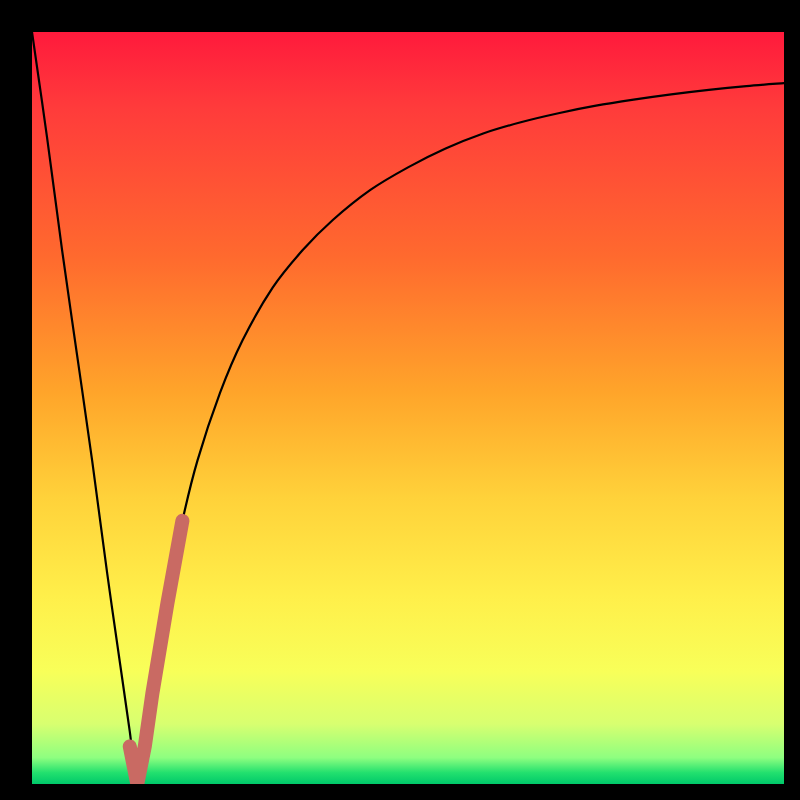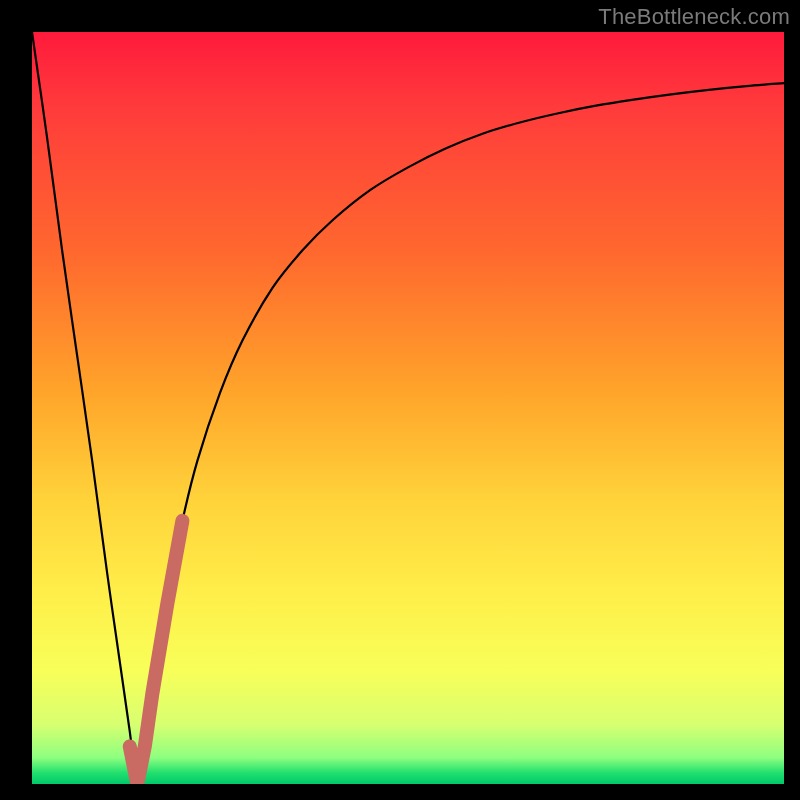--- a/index.html
+++ b/index.html
@@ -57,21 +57,20 @@
     letter-spacing: 0.2px;
     font-weight: 500;
     user-select: none;
   }
 </style>
 </head>
 <body>
 
 <div class="frame">
 
-  <div class="watermark">TheBottleneck.com</div>
 
   <div class="plot-area">
     <svg class="curve-svg" viewBox="0 0 752 752" preserveAspectRatio="none">
       <path d="M 0 0 C 2.506666666666667 17.546666666666663 10.026666666666667 68.93333333333331 15.040000000000001 105.27999999999997 C 20.053333333333335 141.62666666666664 25.06666666666667 181.73333333333338 30.080000000000002 218.08000000000004 C 35.093333333333334 254.4266666666667 40.10666666666666 288.2666666666667 45.12 323.36 C 50.13333333333333 358.4533333333333 55.14666666666667 392.29333333333335 60.160000000000004 428.64 C 65.17333333333333 464.9866666666666 70.18666666666667 505.09333333333325 75.2 541.4399999999999 C 80.21333333333334 577.7866666666666 86.47999999999999 620.4 90.24 646.72 C 94 673.0400000000001 95.25333333333333 681.8133333333334 97.76 699.36 C 100.26666666666668 716.9066666666666 102.77333333333335 752 105.28000000000002 752 C 107.78666666666668 752 110.29333333333334 716.9066666666666 112.8 699.36 C 115.30666666666666 681.8133333333334 116.56 669.28 120.32000000000001 646.72 C 124.08000000000001 624.1600000000001 130.34666666666666 590.32 135.35999999999999 564 C 140.3733333333333 537.68 145.38666666666666 511.36 150.4 488.8 C 155.41333333333336 466.24 159.17333333333335 449.94666666666666 165.44 428.64 C 171.70666666666665 407.3333333333333 180.48 381.0133333333333 188 360.96 C 195.52 340.90666666666664 201.7866666666667 325.86666666666673 210.56000000000003 308.32000000000005 C 219.33333333333337 290.77333333333337 230.61333333333334 270.71999999999997 240.64000000000001 255.67999999999995 C 250.66666666666669 240.63999999999996 260.6933333333333 229.36000000000004 270.71999999999997 218.08000000000004 C 280.7466666666666 206.80000000000004 289.52 198.02666666666667 300.8 188 C 312.08000000000004 177.97333333333333 325.8666666666667 166.6933333333333 338.40000000000003 157.91999999999996 C 350.9333333333334 149.14666666666662 363.4666666666667 142.25333333333333 376 135.36 C 388.5333333333333 128.4666666666667 401.0666666666667 122.20000000000006 413.6 116.56000000000006 C 426.1333333333333 110.92000000000006 438.66666666666663 105.90666666666665 451.2 101.51999999999998 C 463.73333333333335 97.13333333333331 476.26666666666665 93.62400000000001 488.8 90.24000000000001 C 501.33333333333337 86.85600000000001 513.8666666666667 83.97333333333334 526.4 81.21600000000001 C 538.9333333333333 78.45866666666667 551.4666666666667 75.95200000000004 564 73.69600000000003 C 576.5333333333333 71.44000000000001 589.0666666666667 69.55999999999996 601.6 67.67999999999995 C 614.1333333333333 65.79999999999994 626.6666666666666 64.04533333333326 639.1999999999999 62.41599999999994 C 651.7333333333332 60.78666666666661 664.2666666666668 59.28266666666665 676.8000000000001 57.903999999999996 C 689.3333333333334 56.52533333333334 701.8666666666667 55.27200000000001 714.4 54.144000000000005 C 726.9333333333333 53.016 745.7333333333333 51.63733333333331 752 51.13599999999997" fill="none" stroke="#000000" stroke-width="2.2" stroke-linejoin="round" stroke-linecap="round" id="curve-path"></path>
       <path d="M 97.76 714.4 L 105.28000000000002 752 L 112.8 714.4 L 120.32000000000001 661.76 L 135.35999999999999 571.52 L 150.4 488.8" fill="none" stroke="#c96a63" stroke-width="14" stroke-linecap="round" stroke-linejoin="round" id="highlight-path"></path>
     </svg>
   </div>
 </div>
 
 </body></html>

